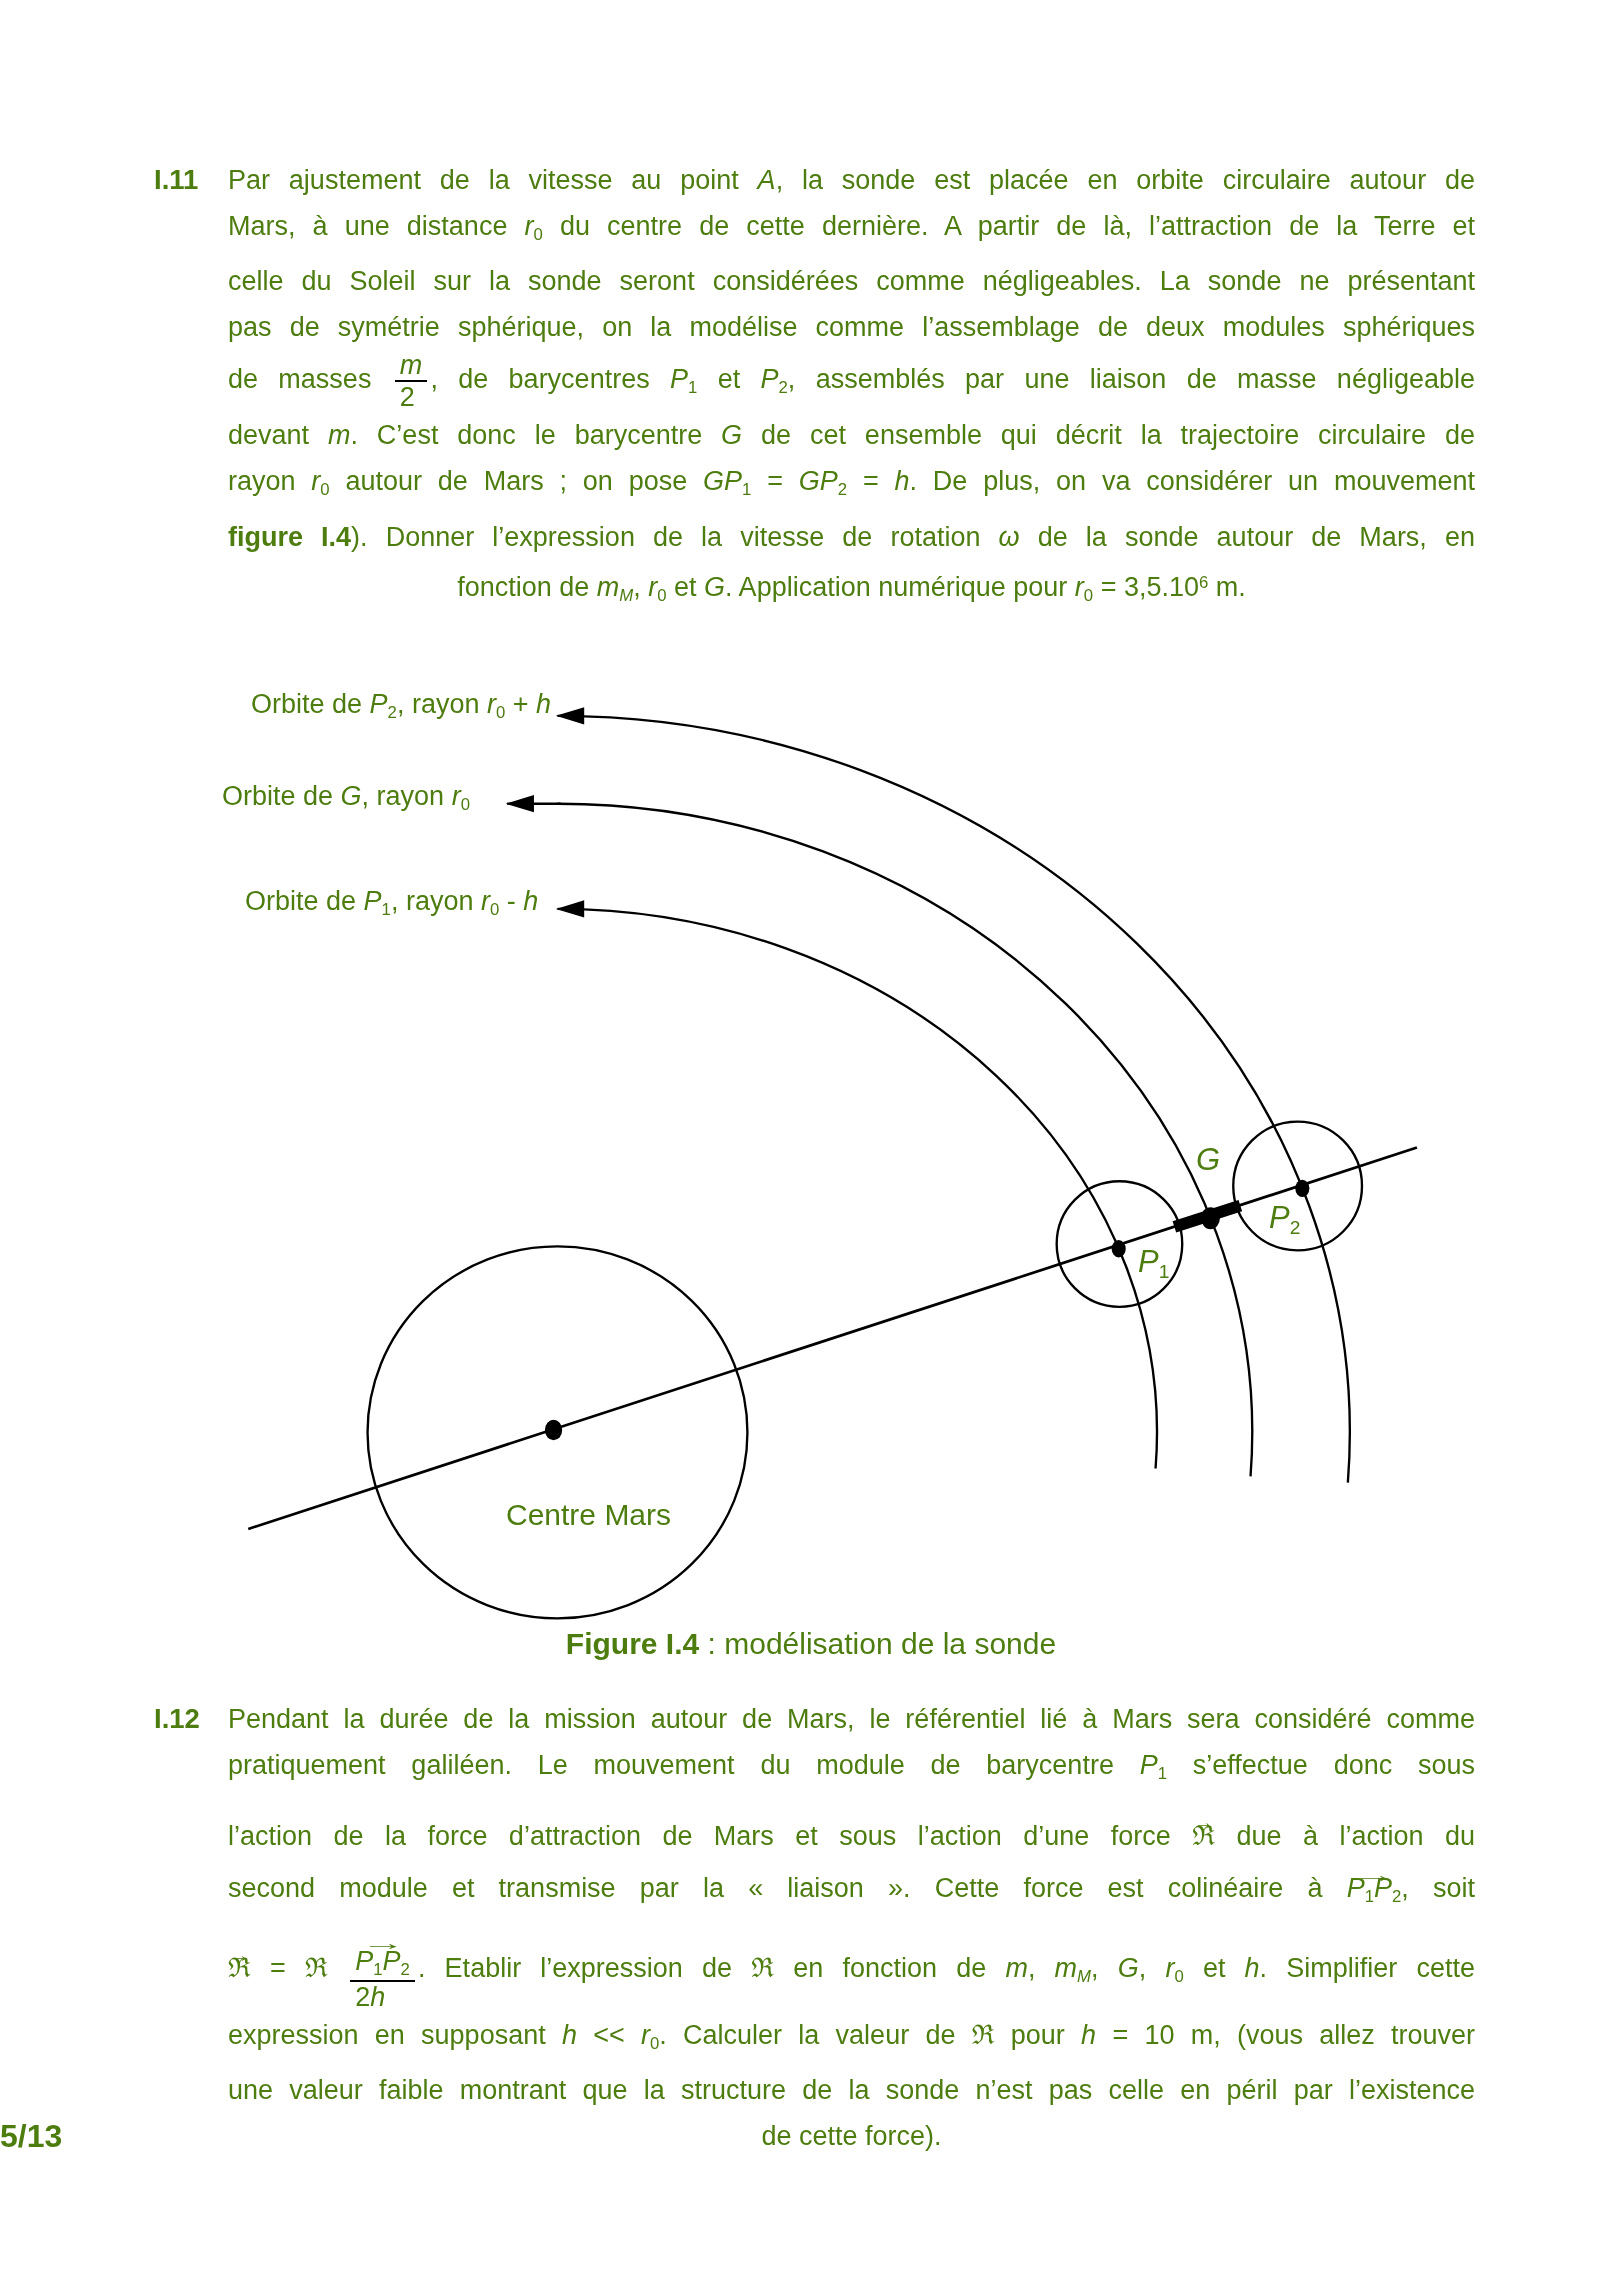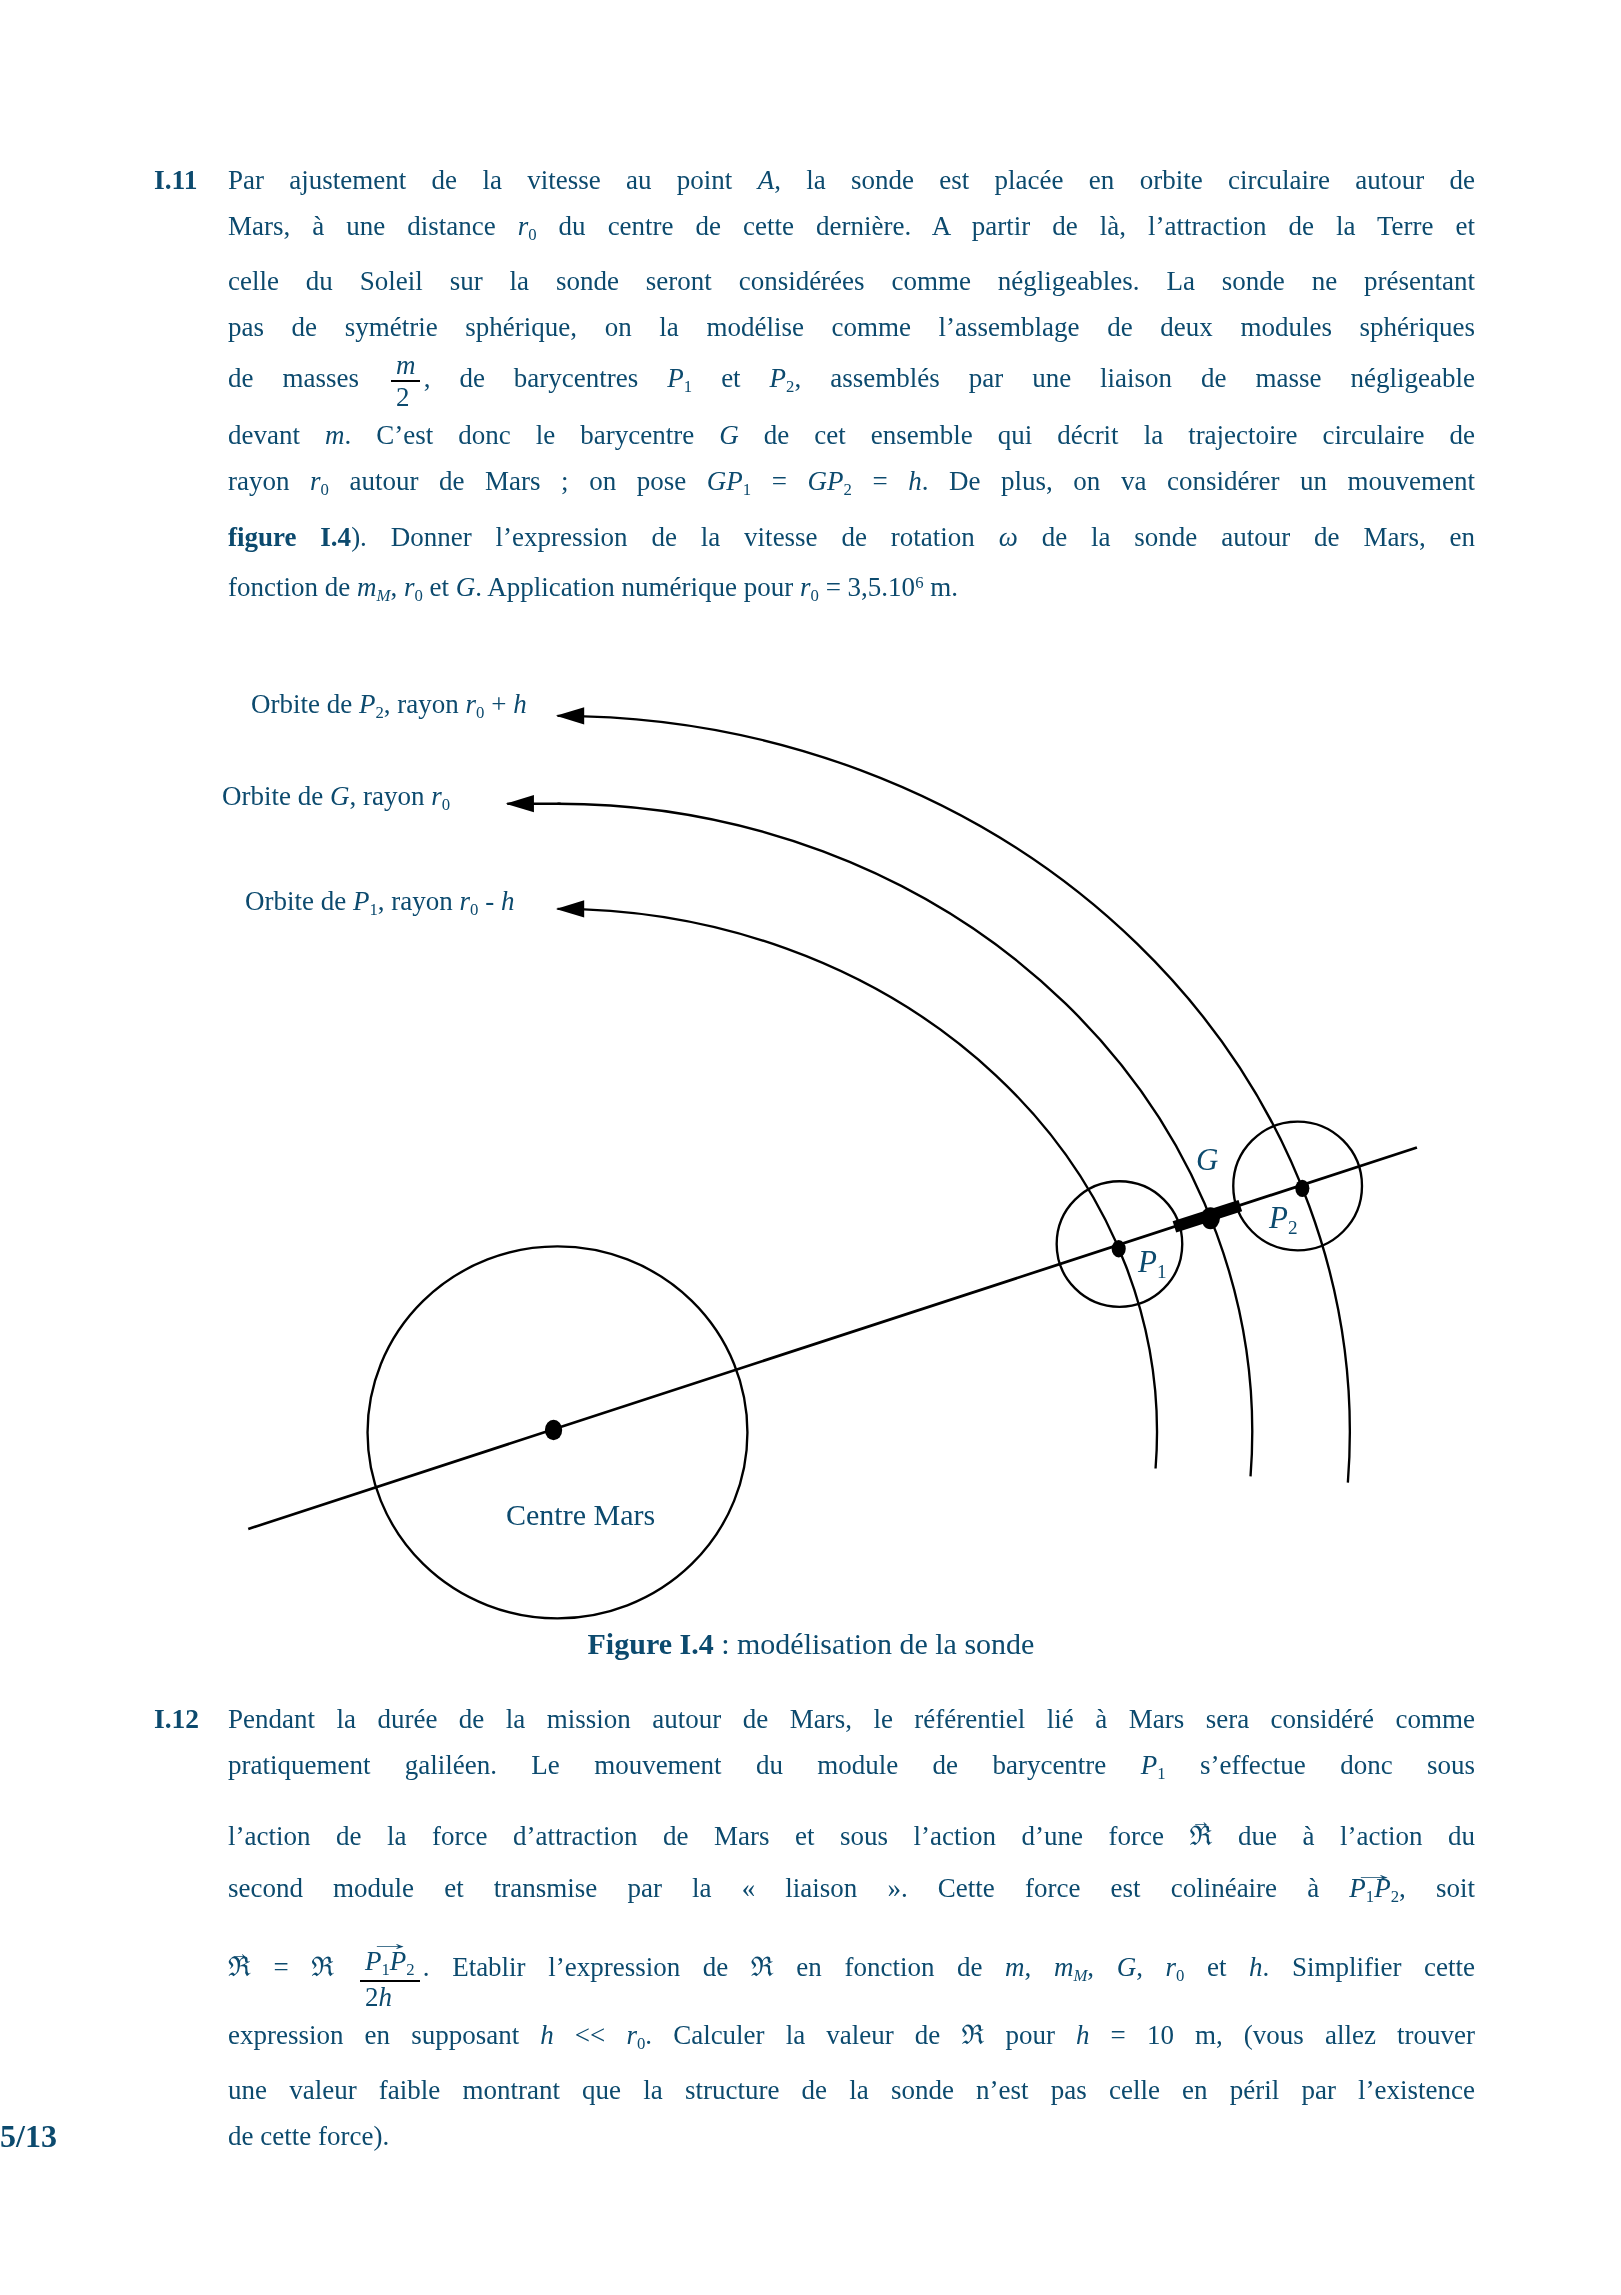--- a/index.html
+++ b/index.html
@@ -1,21 +1,21 @@
 <!DOCTYPE html>
 <html style="font-size:12.6px"><head>
 <meta charset="utf-8">
 <style>
   html,body{margin:0;padding:0;background:#888;}
-  .page{position:relative;width:1622px;height:2295px;background:#ffffff;color:#0c4a6e;
-        font-family:Liberation Serif, serif;overflow:hidden;}
+  .page{position:relative;width:1622px;height:2295px;background:#ffffff;color:#4d7c0f;
+        font-family:Liberation Sans, sans-serif;overflow:hidden;}
   .qlabel{position:absolute;left:154px;font-weight:bold;font-size:27.5px;line-height:46px;}
   .para{position:absolute;left:228px;width:1247px;font-size:27px;line-height:46px;}
   .line{text-align:justify;text-align-last:justify;}
-  .line.last{text-align:left;text-align-last:auto;}
+  .line.last{text-align:center;text-align-last:auto;}
   .it{font-style:italic;}
   .bd{font-weight:bold;margin-top:19px;}
   .sub{font-size:.62em;vertical-align:-.3em;}
   .sup{font-size:.62em;vertical-align:.5em;}
   .vec{position:relative;display:inline-block;}
   .vec::after{content:"\2192";position:absolute;left:50%;top:-.68em;transform:translateX(-50%);
               font-size:.72em;font-style:normal;}
   .vec.wide::after{transform:translateX(-50%) scaleX(2.3);}
   .frac{display:inline-block;vertical-align:middle;text-align:center;line-height:1.12;margin:0 .12em;}
   .frac .num{display:block;border-bottom:2px solid #000;padding:0 .18em;}

